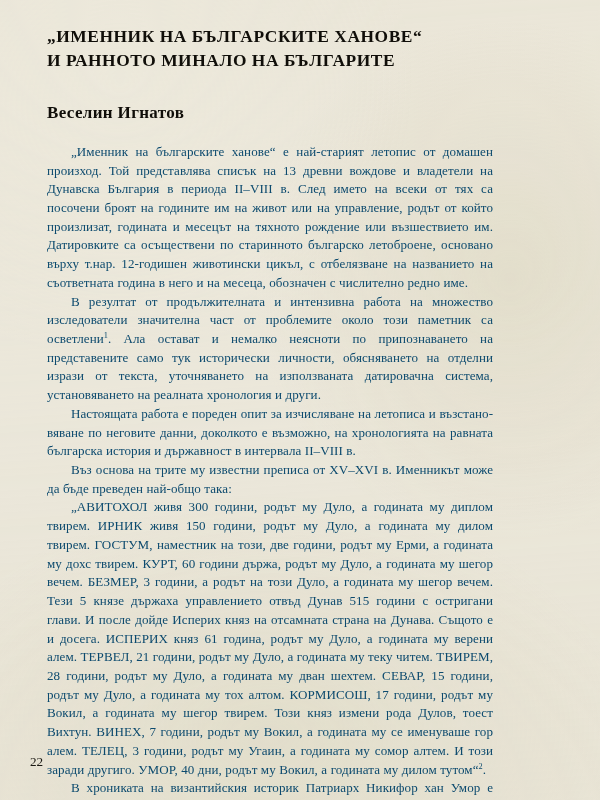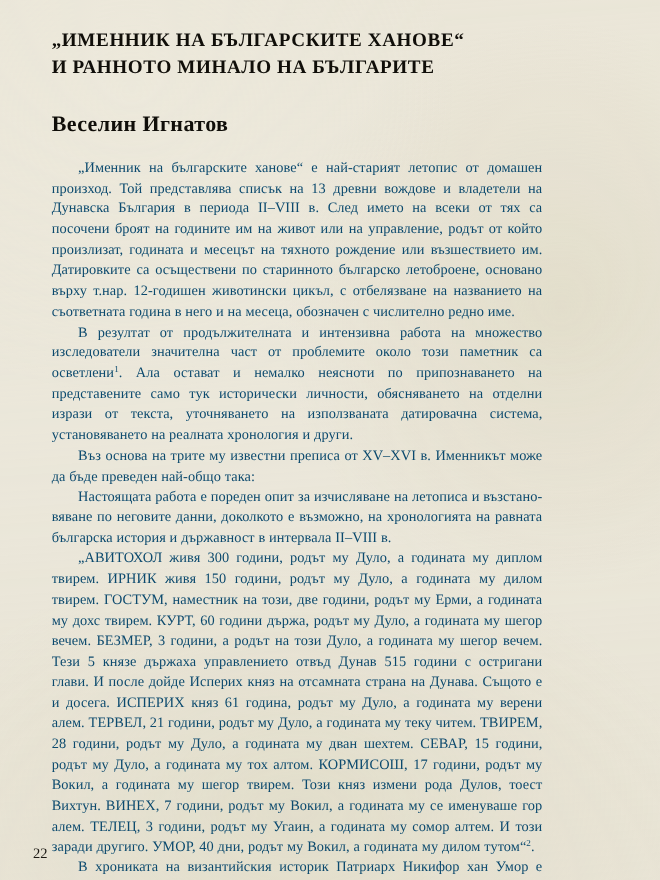--- a/index.html
+++ b/index.html
@@ -45,21 +45,21 @@
     letter-spacing: 0.55px;
     text-transform: none;
     color: #100e09;
     white-space: pre-line;
     text-rendering: optimizeLegibility;
   }
   .author {
     margin: 0;
     padding-top: 31px;
     font-weight: bold;
-    font-size: 20px;
+    font-size: 17px;
     line-height: 18px;
     letter-spacing: 0.35px;
     color: #100e09;
   }
   .body-copy {
     padding-top: 21px;
   }
   p.para {
     margin: 0;
     font-size: 13.05px;
@@ -72,21 +72,21 @@
     color: #0c4a6e;
   }
   p.para sup {
     font-size: 8.3px;
     line-height: 0;
     vertical-align: 0.55em;
   }
   .folio {
     position: absolute;
     left: 30px;
-    bottom: 16px;
+    bottom: 30px;
     font-size: 13.2px;
     line-height: 16px;
     color: #1a1812;
     z-index: 3;
   }
 </style>
 </head>
 <body>
 
 <div class="paper-noise"></div>
@@ -97,23 +97,23 @@
 И РАННОТО МИНАЛО НА БЪЛГАРИТЕ</h1>
 
   <div class="author">Веселин Игнатов</div>
 
   <div class="body-copy">
 
     <p class="para">„Именник на българските ханове“ е най-старият летопис от домашен произ­ход. Той представлява списък на 13 древни вождове и владетели на Дунавска България в периода II–VIII в. След името на всеки от тях са посочени броят на годините им на живот или на управление, родът от който произлизат, годината и месецът на тяхното рождение или възшествието им. Датировките са осъществе­ни по старинното българско летоброене, основано върху т.нар. 12-годишен живо­тински цикъл, с отбелязване на названието на съответната година в него и на месеца, обозначен с числително редно име.</p>
 
     <p class="para"><span>В резултат от продължителната и интензивна работа на множество изследо­ватели значителна част от проблемите около този паметник са осветлени</span><sup>1</sup><span>. Ала остават и немалко неясноти по припознаването на представените само тук исто­рически личности, обясняването на отделни изрази от текста, уточняването на използваната датировачна система, установяването на реалната хронология и дру­ги.</span></p>
 
+    <p class="para">Настоящата работа е пореден опит за изчисляване на летописа и възстано­вяване по неговите данни, доколкото е възможно, на хронологията на равната българска история и държавност в интервала II–VIII в.</p>
+
     <p class="para">Въз основа на трите му известни преписа от XV–XVI в. Именникът може да бъде преведен най-общо така:</p>
-
-    <p class="para">Настоящата работа е пореден опит за изчисляване на летописа и възстано­вяване по неговите данни, доколкото е възможно, на хронологията на равната българска история и държавност в интервала II–VIII в.</p>
 
     <p class="para"><span>„АВИТОХОЛ живя 300 години, родът му Дуло, а годината му диплом твирем. ИРНИК живя 150 години, родът му Дуло, а годината му дилом твирем. ГОСТУМ, наместник на този, две години, родът му Ерми, а годината му дохс твирем. КУРТ, 60 години държа, родът му Дуло, а годината му шегор вечем. БЕЗМЕР, 3 години, а родът на този Дуло, а годината му шегор вечем. Тези 5 князе държаха управлението отвъд Дунав 515 години с остригани глави. И после дойде Исперих княз на отсамната страна на Дунава. Същото е и досега. ИСПЕ­РИХ княз 61 година, родът му Дуло, а годината му верени алем. ТЕРВЕЛ, 21 години, родът му Дуло, а годината му теку читем. ТВИРЕМ, 28 години, родът му Дуло, а годината му дван шехтем. СЕВАР, 15 години, родът му Дуло, а годината му тох алтом. КОРМИСОШ, 17 години, родът му Вокил, а годината му шегор твирем. Този княз измени рода Дулов, тоест Вихтун. ВИНЕХ, 7 години, родът му Вокил, а годината му се именуваше гор алем. ТЕЛЕЦ, 3 години, родът му Угаин, а годината му сомор алтем. И този заради другиго. УМОР, 40 дни, родът му Вокил, а годината му дилом тутом“</span><sup>2</sup><span>.</span></p>
 
     <p class="para"><span>В хрониката на византийския историк Патриарх Никифор хан Умор е засви­детелстван през III индикт (1 септември 764 г.–31 август 555 г.)</span><sup>3</sup><span>. Настоящата</span></p>
 
   </div>
 
   <div class="folio">22</div>
 
 </div>

